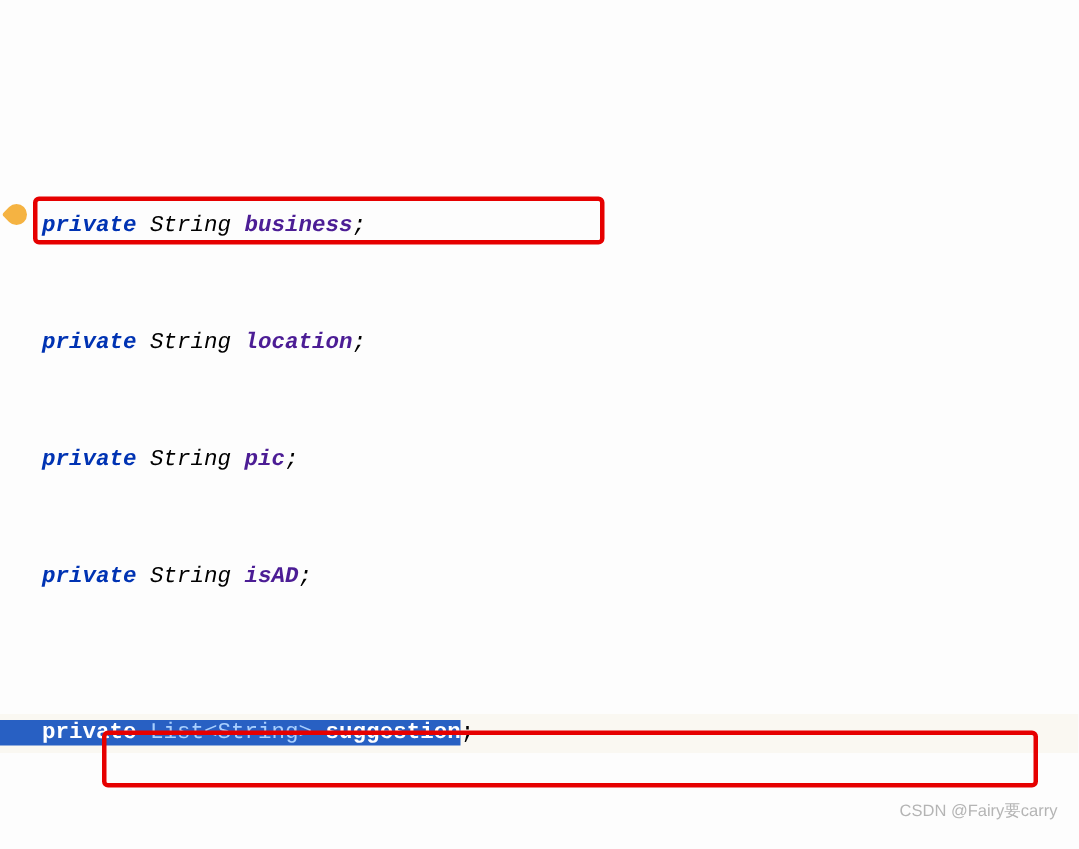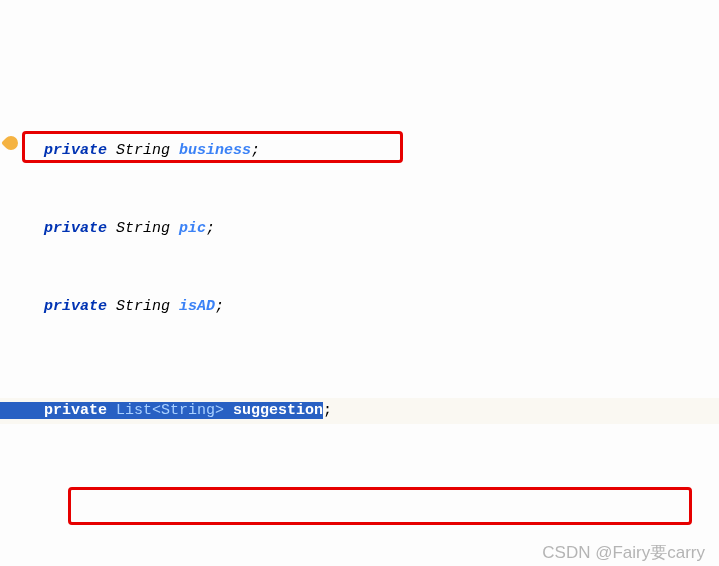--- a/index.html
+++ b/index.html
@@ -17,23 +17,23 @@
   .code-area {
     padding: 8px 0 0 0;
     white-space: pre;
     position: relative;
   }
   .line {
     padding-left: 28px;
     font-style: italic;
     position: relative;
   }
-  .kw { color: #0033b3; font-weight: bold; margin-left: 16px; }
+  .kw { color: #0033b3; font-weight: bold; }
   .type { color: #000000; }
-  .field { color: #3b82f6; font-weight: bold; }
+  .field { color: #4c1d95; font-weight: bold; }
   .punct { color: #000000; }
   .highlight-line {
     background: #2860c3;
     padding-left: 28px;
     color: #fff;
   }
   .highlight-line .kw { color: #fff; }
   .highlight-line .type { color: #a9d0ff; }
   .highlight-line .field { color: #fff; }
   .hl-row-wrap {
@@ -68,35 +68,36 @@
     width: 14px;
     height: 14px;
     background: #f5b342;
     border-radius: 50% 50% 50% 2px;
     transform: rotate(45deg);
     z-index: 2;
   }
   .watermark {
     position: absolute;
     right: 14px;
-    bottom: 0;
+    bottom: 12px;
     color: rgba(120,120,120,0.55);
     font-family: Arial, sans-serif;
-    font-size: 17px;
+    font-size: 11px;
     font-style: normal;
   }
 </style>
 </head>
 <body>
 
 <div class="code-area">
 
   <div class="gutter-bulb"></div>
 
   <div class="line"><span class="kw">private</span> <span class="type">String</span> <span class="field">business</span><span class="punct">;</span></div>
+  <div class="line"><span class="kw">private</span> <span class="type">String</span> <span class="field">location</span><span class="punct">;</span></div>
   <div class="line"><span class="kw">private</span> <span class="type">String</span> <span class="field">pic</span><span class="punct">;</span></div>
   <div class="line"><span class="kw">private</span> <span class="type">String</span> <span class="field">isAD</span><span class="punct">;</span></div>
 
   <div class="hl-row-wrap"><span class="highlight-line"><span class="kw">private</span> <span class="type">List&lt;String&gt;</span> <span class="field">suggestion</span></span><span class="cursor-tail">;</span></div>
 
   
 
   
 
   

